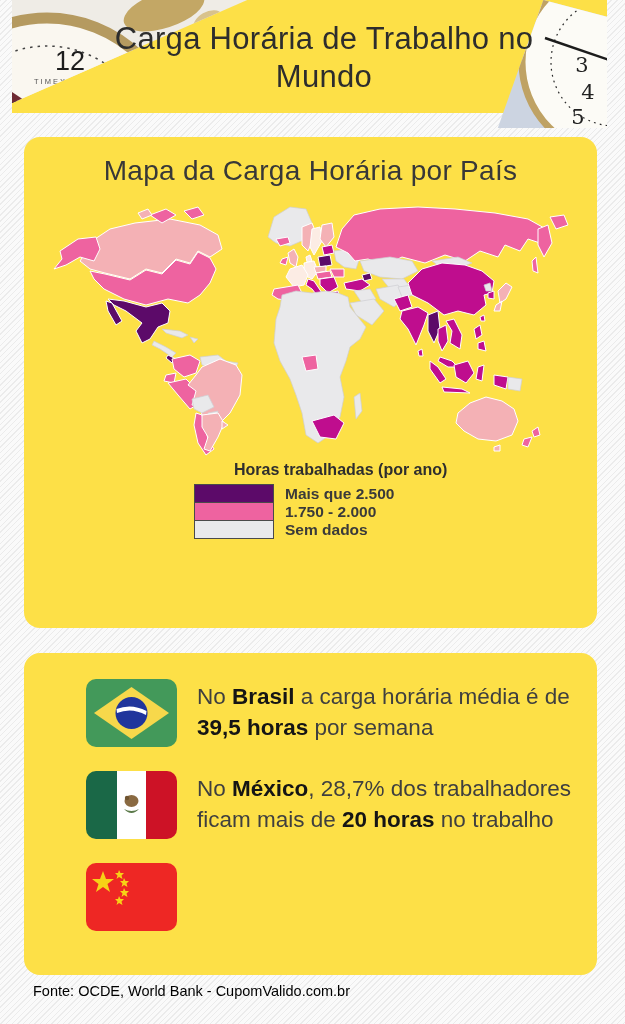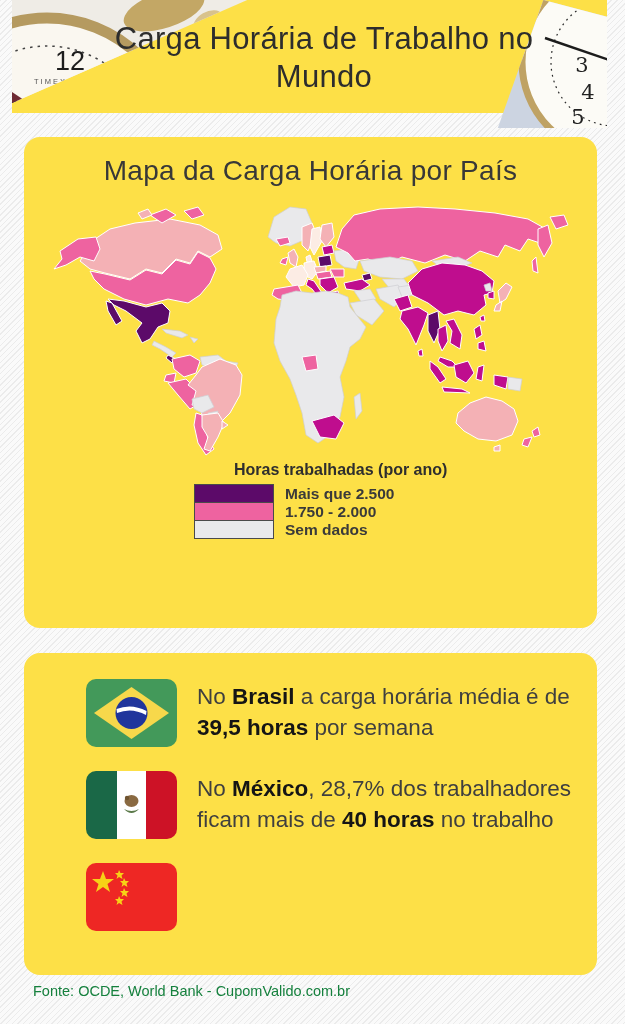--- a/index.html
+++ b/index.html
@@ -40,21 +40,21 @@
   .legend-row { display:flex; align-items:center; margin-top:-1px; }
   .legend-swatch { width:80px; height:19px; border:1px solid #4a4a4a; flex:none; }
   .legend-label { margin-left:11px; font-size:15.5px; font-weight:600; color:#3a3a3a; }
   
   .fact-row { display:flex; align-items:center; gap:20px; margin:0 0 24px 62px; }
   .fact-row:first-child { margin-top:26px; }
   .fact-flag { flex:none; width:91px; height:68px; }
   .fact-text { width:392px; font-size:22.5px; line-height:1.36; color:#3f3f3f; }
   .fact-text .b { font-weight:700; color:#151515; }
   
-  .footer { position:absolute; left:33px; top:983px; font-size:14.5px; color:#15803d; }
+  .footer { position:absolute; left:33px; top:983px; font-size:14.5px; color:#000000; }
   .serif { font-family:"DejaVu Serif", serif; }
 </style>
 </head>
 <body>
 
 <div class="header">
   <div class="clock-left">
     <svg width="245" height="112" viewBox="0 0 245 112">
       <rect x="0" y="0" width="245" height="112" fill="#efece6"></rect>
       <ellipse cx="152" cy="10" rx="42" ry="18" fill="#c3a765" transform="rotate(-18 152 10)"></ellipse>
@@ -221,21 +221,21 @@
         </defs>
       <g clip-path="url(#clip-mx)">
         <rect x="0" y="0" width="31" height="68" fill="#1a6847"></rect>
         <rect x="31" y="0" width="29" height="68" fill="#ffffff"></rect>
         <rect x="60" y="0" width="31" height="68" fill="#cd1226"></rect>
         <ellipse cx="45.5" cy="30" rx="7" ry="6" fill="#8a6a42"></ellipse>
         <path d="M38,38 Q45.5,46 53,38 Q45.5,42 38,38 Z" fill="#5b7a4a"></path>
         <circle cx="41" cy="27" r="2.2" fill="#6e5330"></circle>
       </g>
     </svg>
-    <div class="fact-text"><span>No </span><span class="b">México</span><span>, 28,7% dos trabalhadores ficam mais de </span><span class="b">40 horas</span><span> no trabalho</span></div>
+    <div class="fact-text"><span>No </span><span class="b">México</span><span>, 28,7% dos trabalhadores ficam mais de </span><span class="b">20 horas</span><span> no trabalho</span></div>
   </div>
 
   <div class="fact-row">
     <svg class="fact-flag" viewBox="0 0 91 68">
       <defs>
           <clipPath id="clip-cn">
             <rect x="0" y="0" width="91" height="68" rx="10"></rect>
           </clipPath>
         </defs>
       <g clip-path="url(#clip-cn)">

